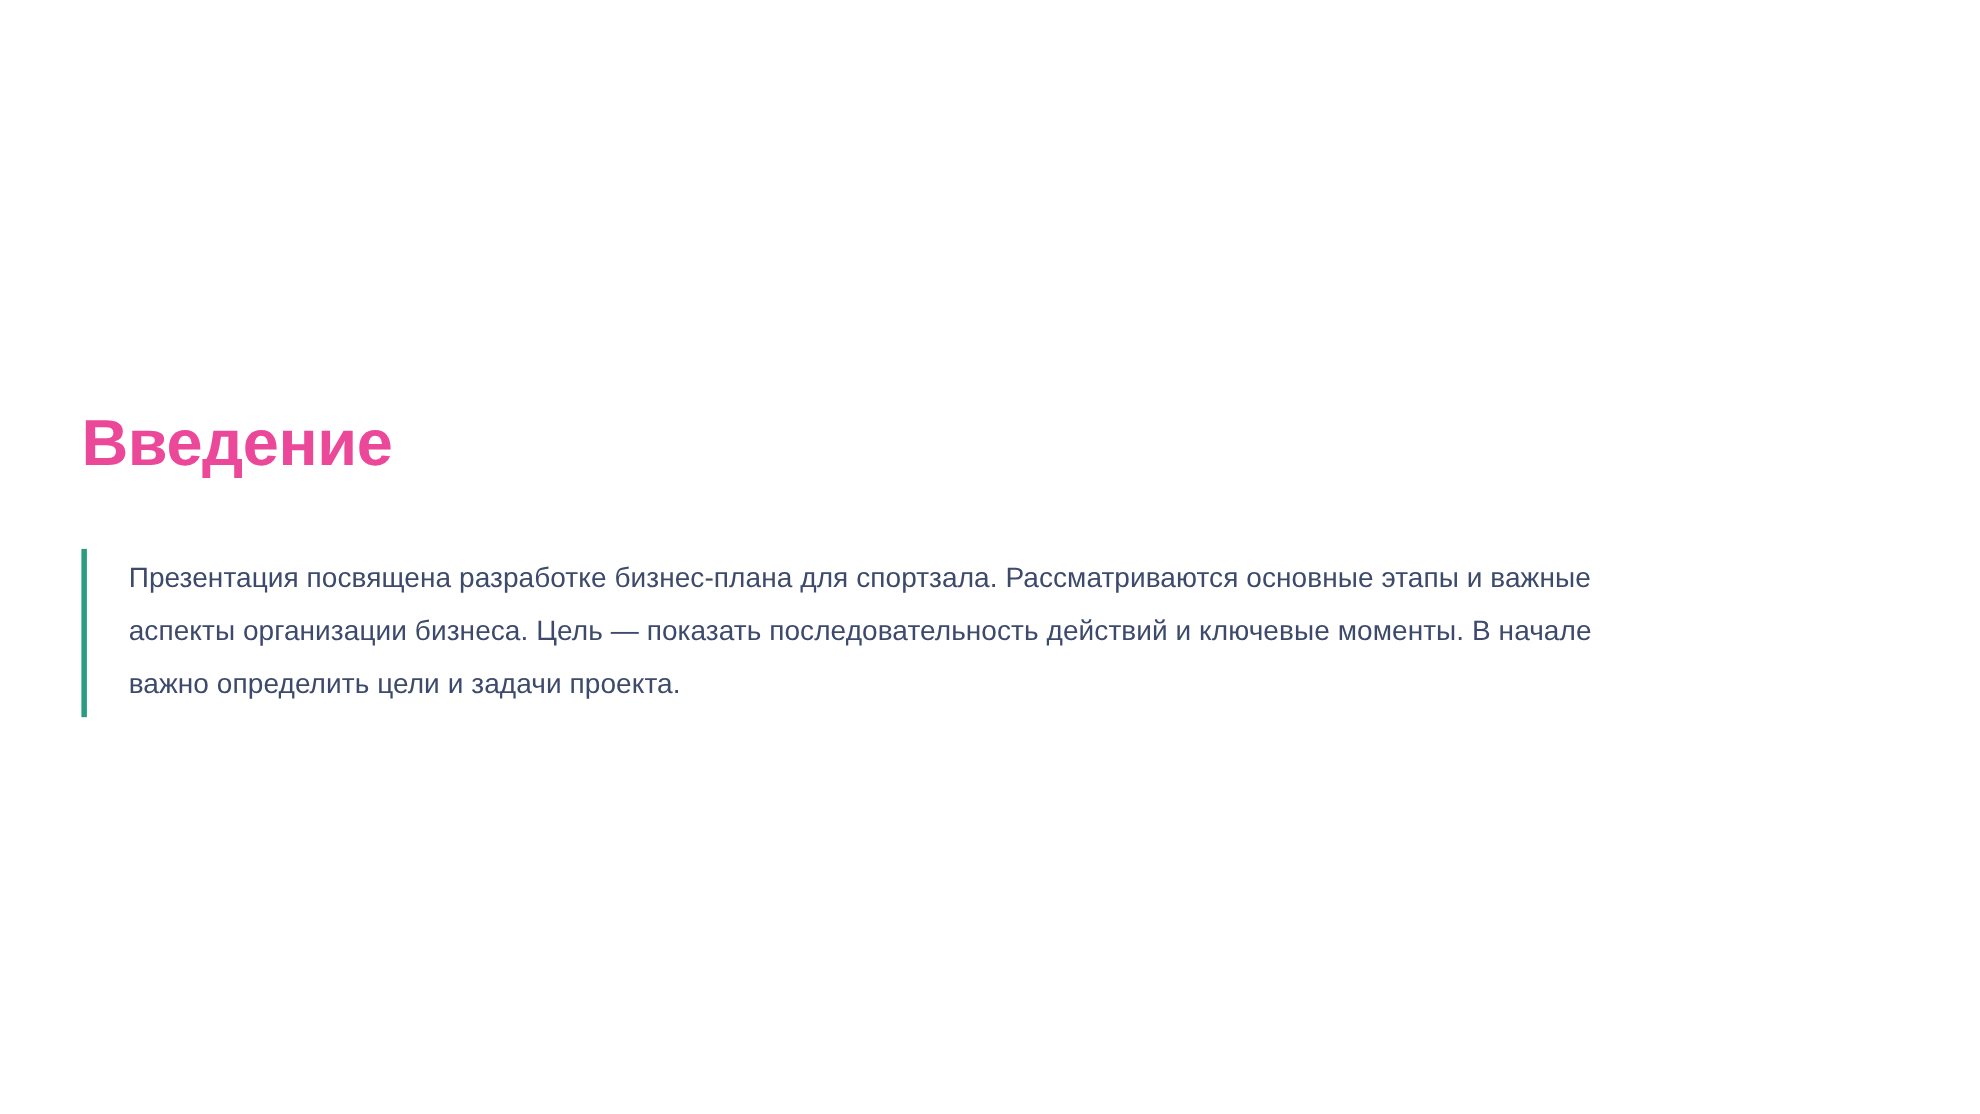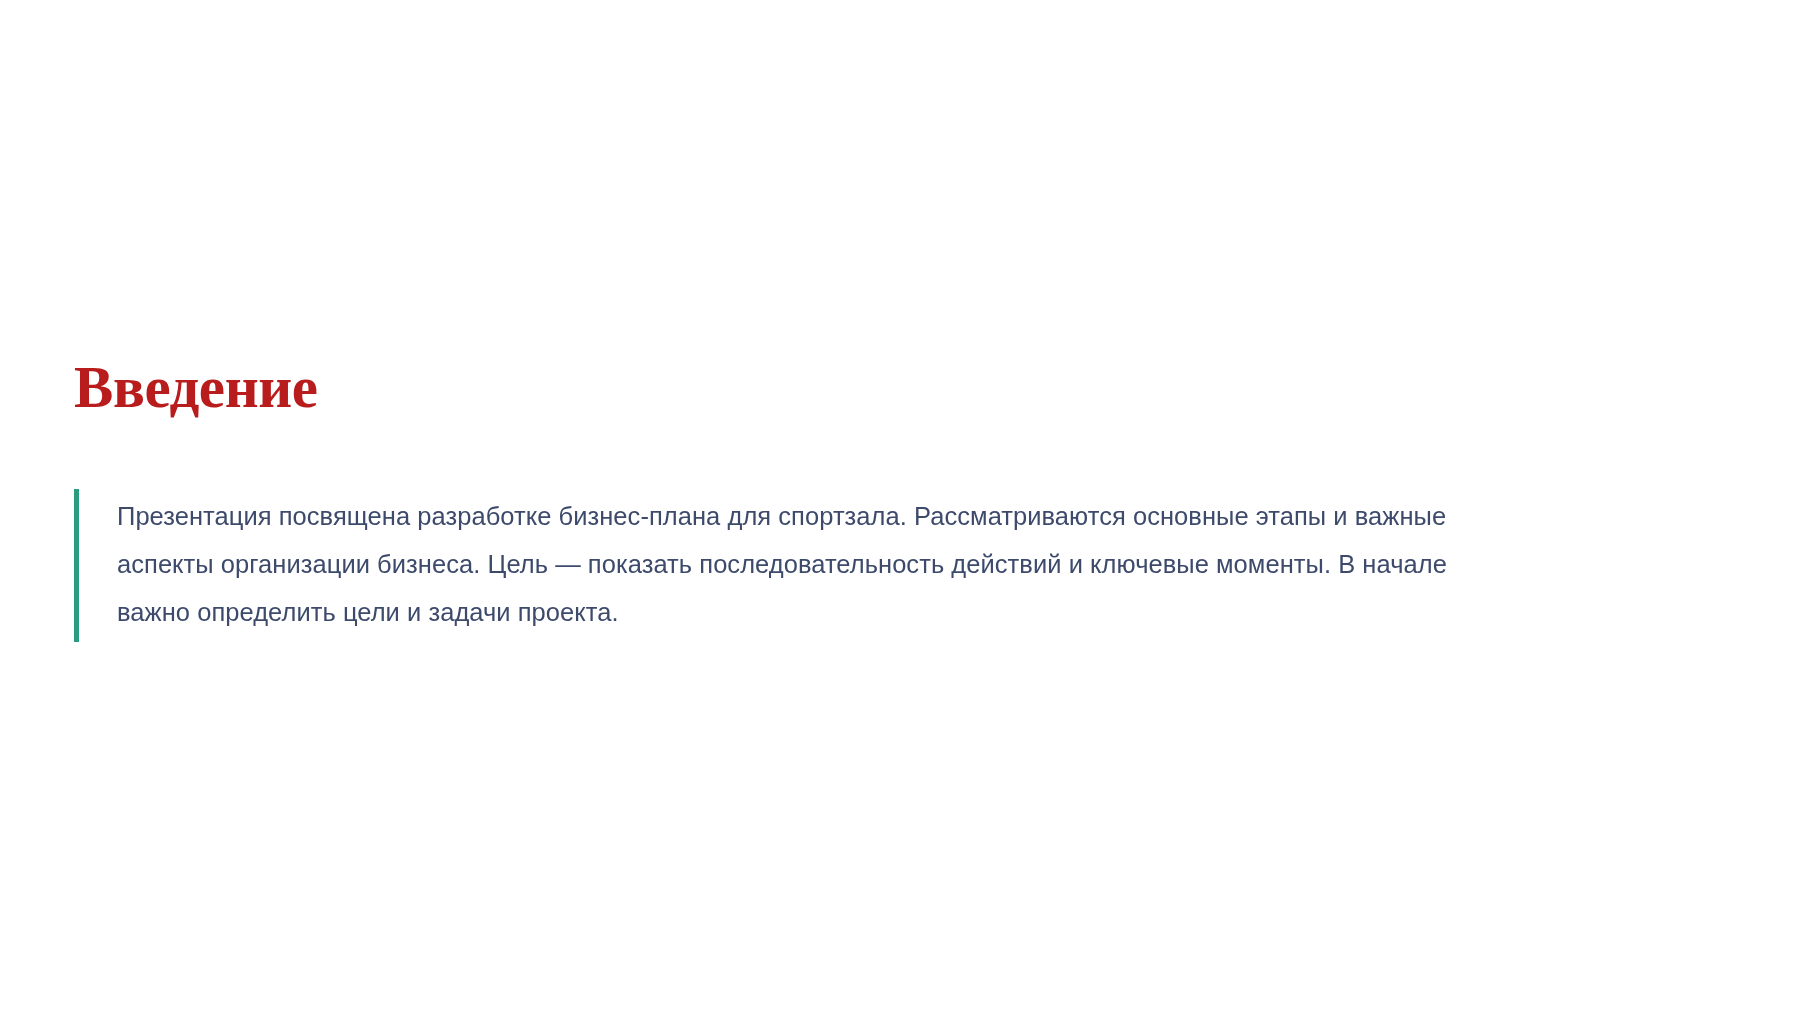--- a/index.html
+++ b/index.html
@@ -20,35 +20,35 @@
     position: relative;
     width: 1800px;
     height: 1013px;
     background: #ffffff;
   }
 
   
   #slide-title {
     position: absolute;
     left: 74px;
-    top: 356px;
-    font-family: Liberation Serif, serif;
+    top: 372px;
+    font-family: Liberation Sans, sans-serif;
     font-size: 59px;
     font-weight: 700;
     line-height: 1.08;
     letter-spacing: -0.4px;
-    color: #b91c1c;
+    color: #ec4899;
     white-space: nowrap;
   }
 
   
   #body-block {
     position: absolute;
     left: 74px;
-    top: 489px;
+    top: 499px;
     width: 1660px;
     display: flex;
     align-items: stretch;
   }
 
   #accent-bar {
     flex: 0 0 auto;
     width: 5px;
     min-height: 150px;
     background: #2A9D80;

